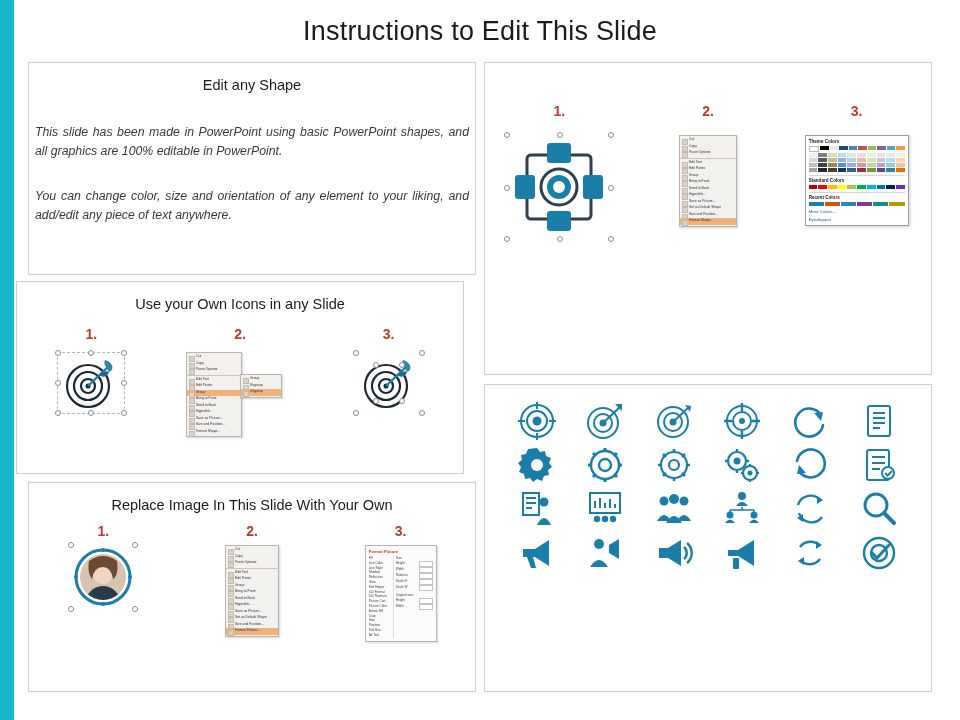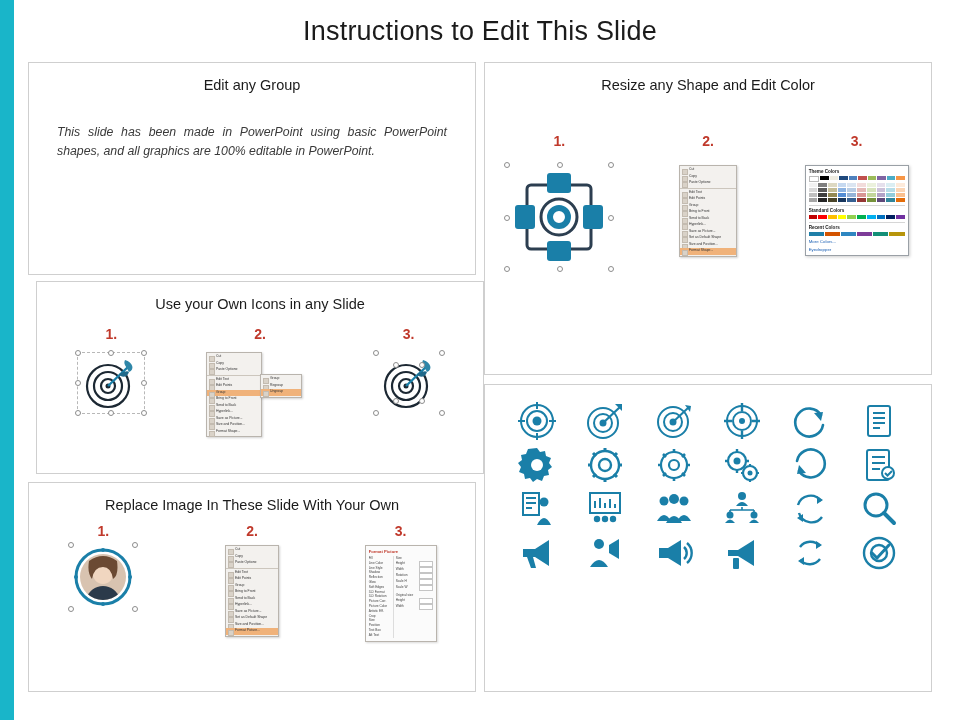--- a/index.html
+++ b/index.html
@@ -59,27 +59,27 @@
     margin-top: 4px;
   }
   
   #panel-edit-shape { left: 28px; top: 62px; width: 448px; height: 213px; }
   .para {
     font-size: 12.3px;
     color: #3a3a3a;
     line-height: 1.55;
     font-style: italic;
     text-align: justify;
-    margin: 0 28px;
+    margin: 0 6px;
   }
   #panel-edit-shape .para.first { margin-top: 30px; }
   #panel-edit-shape .para.second { margin-top: 26px; }
 
   
-  #panel-own-icons { left: 36px; top: 281px; width: 448px; height: 193px; }
+  #panel-own-icons { left: 16px; top: 281px; width: 448px; height: 193px; }
   
   #panel-replace-image { left: 28px; top: 482px; width: 448px; height: 210px; }
   #panel-replace-image .note {
     font-size: 9.5px;
     color: #3a3a3a;
     margin: 8px 14px 0 14px;
     line-height: 1.5;
     text-align: left;
   }
   
@@ -185,22 +185,23 @@
 </head>
 <body>
 
 <div class="slide">
 
   <div class="left-edge-bar"></div>
 
   <div class="slide-title">Instructions to Edit This Slide</div>
 
   <div class="panel" id="panel-edit-shape">
-    <div class="panel-title">Edit any Group</div>
+    <div class="panel-title">Edit any Shape</div>
     <div class="para first">This slide has been made in PowerPoint using basic PowerPoint shapes, and all graphics are 100% editable in PowerPoint.</div>
+    <div class="para second">You can change color, size and orientation of any element to your liking, and add/edit any piece of text anywhere.</div>
   </div>
 
   <div class="panel" id="panel-own-icons">
     <div class="panel-title">Use your Own Icons in any Slide</div>
     <div class="num-row">
       <div class="num">1.</div>
       <div class="num">2.</div>
       <div class="num">3.</div>
     </div>
     <div class="thumb-row">
@@ -271,21 +272,21 @@
           <div class="handle" style="left:18px;top:10px;"></div>
           <div class="handle" style="right:18px;top:10px;"></div>
           <div class="handle" style="left:18px;bottom:10px;"></div>
           <div class="handle" style="right:18px;bottom:10px;"></div>
         </div>
       </div>
     </div>
   </div>
 
   <div class="panel" id="panel-replace-image">
-    <div class="panel-title">Replace Image In These Slide With Your Own</div>
+    <div class="panel-title">Replace Image In This Slide With Your Own</div>
     <div class="num-row" style="margin-top:10px;">
       <div class="num">1.</div>
       <div class="num">2.</div>
       <div class="num">3.</div>
     </div>
     <div class="thumb-row" style="margin-top:6px;">
 
       <div class="thumb">
         <div class="sel-wrap" style="width:64px;height:64px;">
           <svg width="64" height="64" viewBox="0 0 64 64">
@@ -389,21 +390,20 @@
                   </div>
               </div>
             </div>
           </div>
         </div>
       </div>
     </div>
   </div>
 
   <div class="panel" id="panel-resize">
-    <div class="panel-title">Resize any Shape and Edit Color</div>
     <div class="num-row" style="margin-top:40px;">
       <div class="num">1.</div>
       <div class="num">2.</div>
       <div class="num">3.</div>
     </div>
     <div class="thumb-row" style="margin-top:16px;">
 
       <div class="thumb">
         <div class="sel-wrap" style="width:104px;height:104px;">
           <svg width="104" height="104" viewBox="0 0 104 104">

